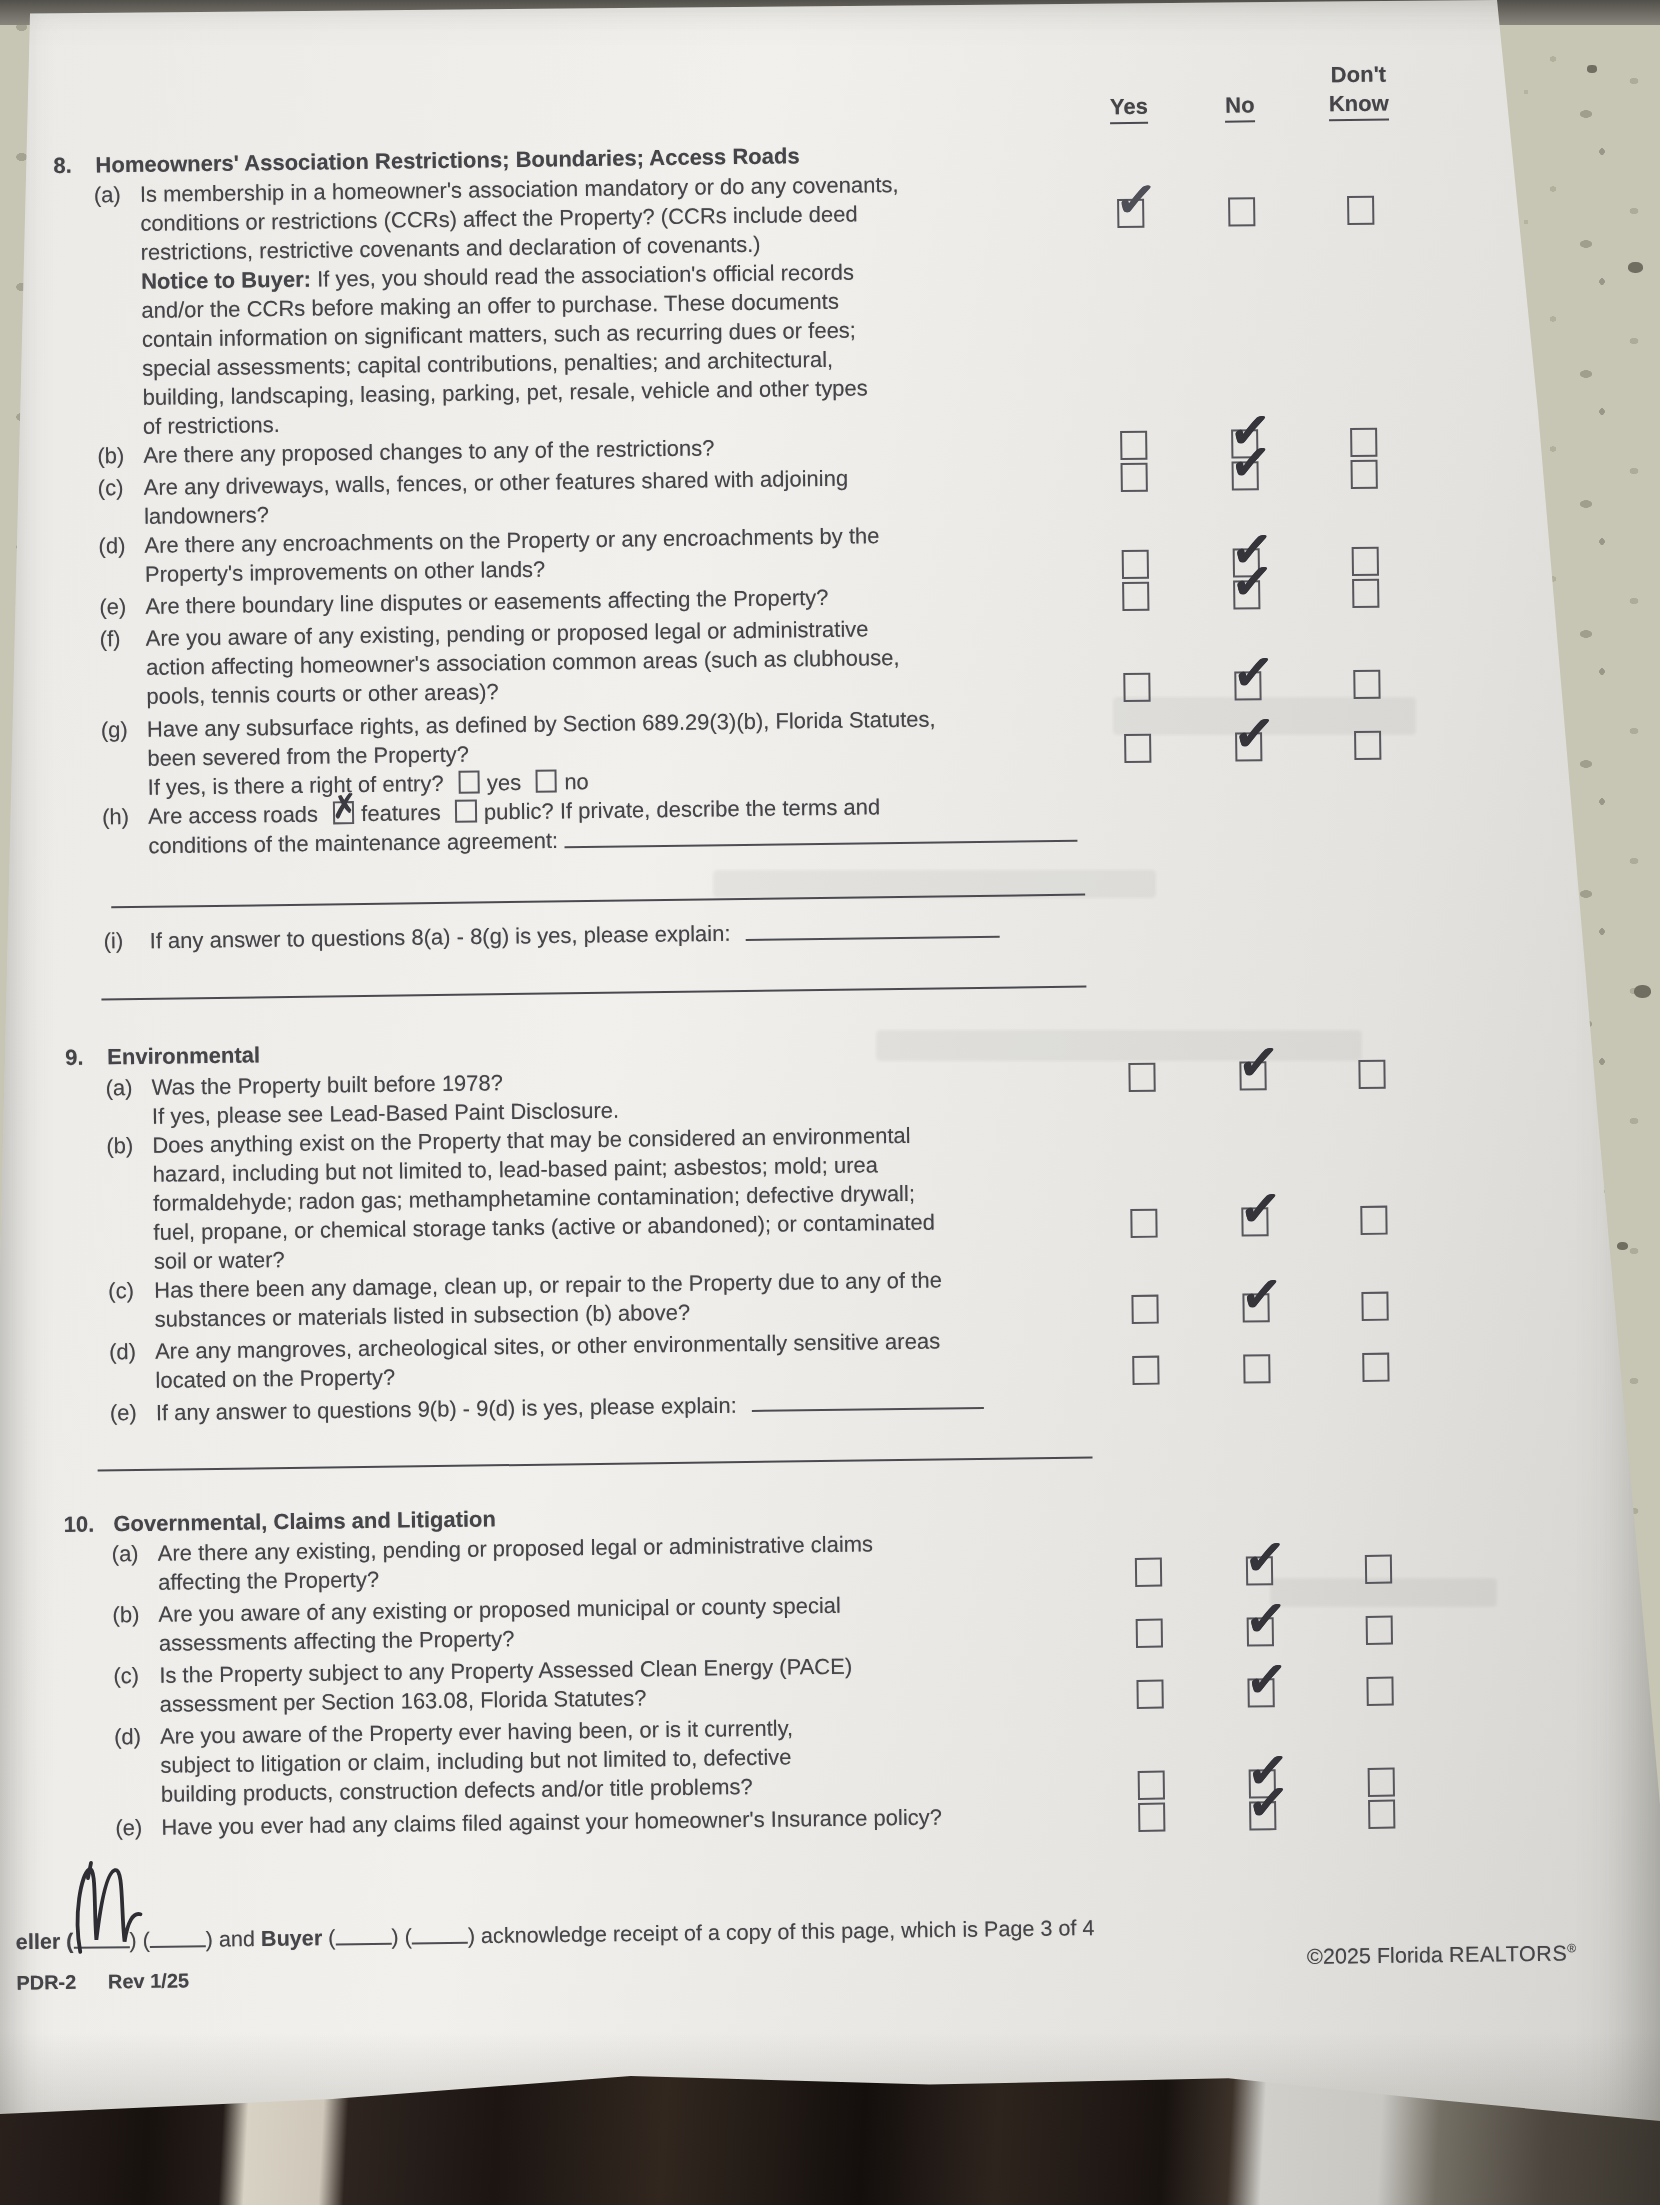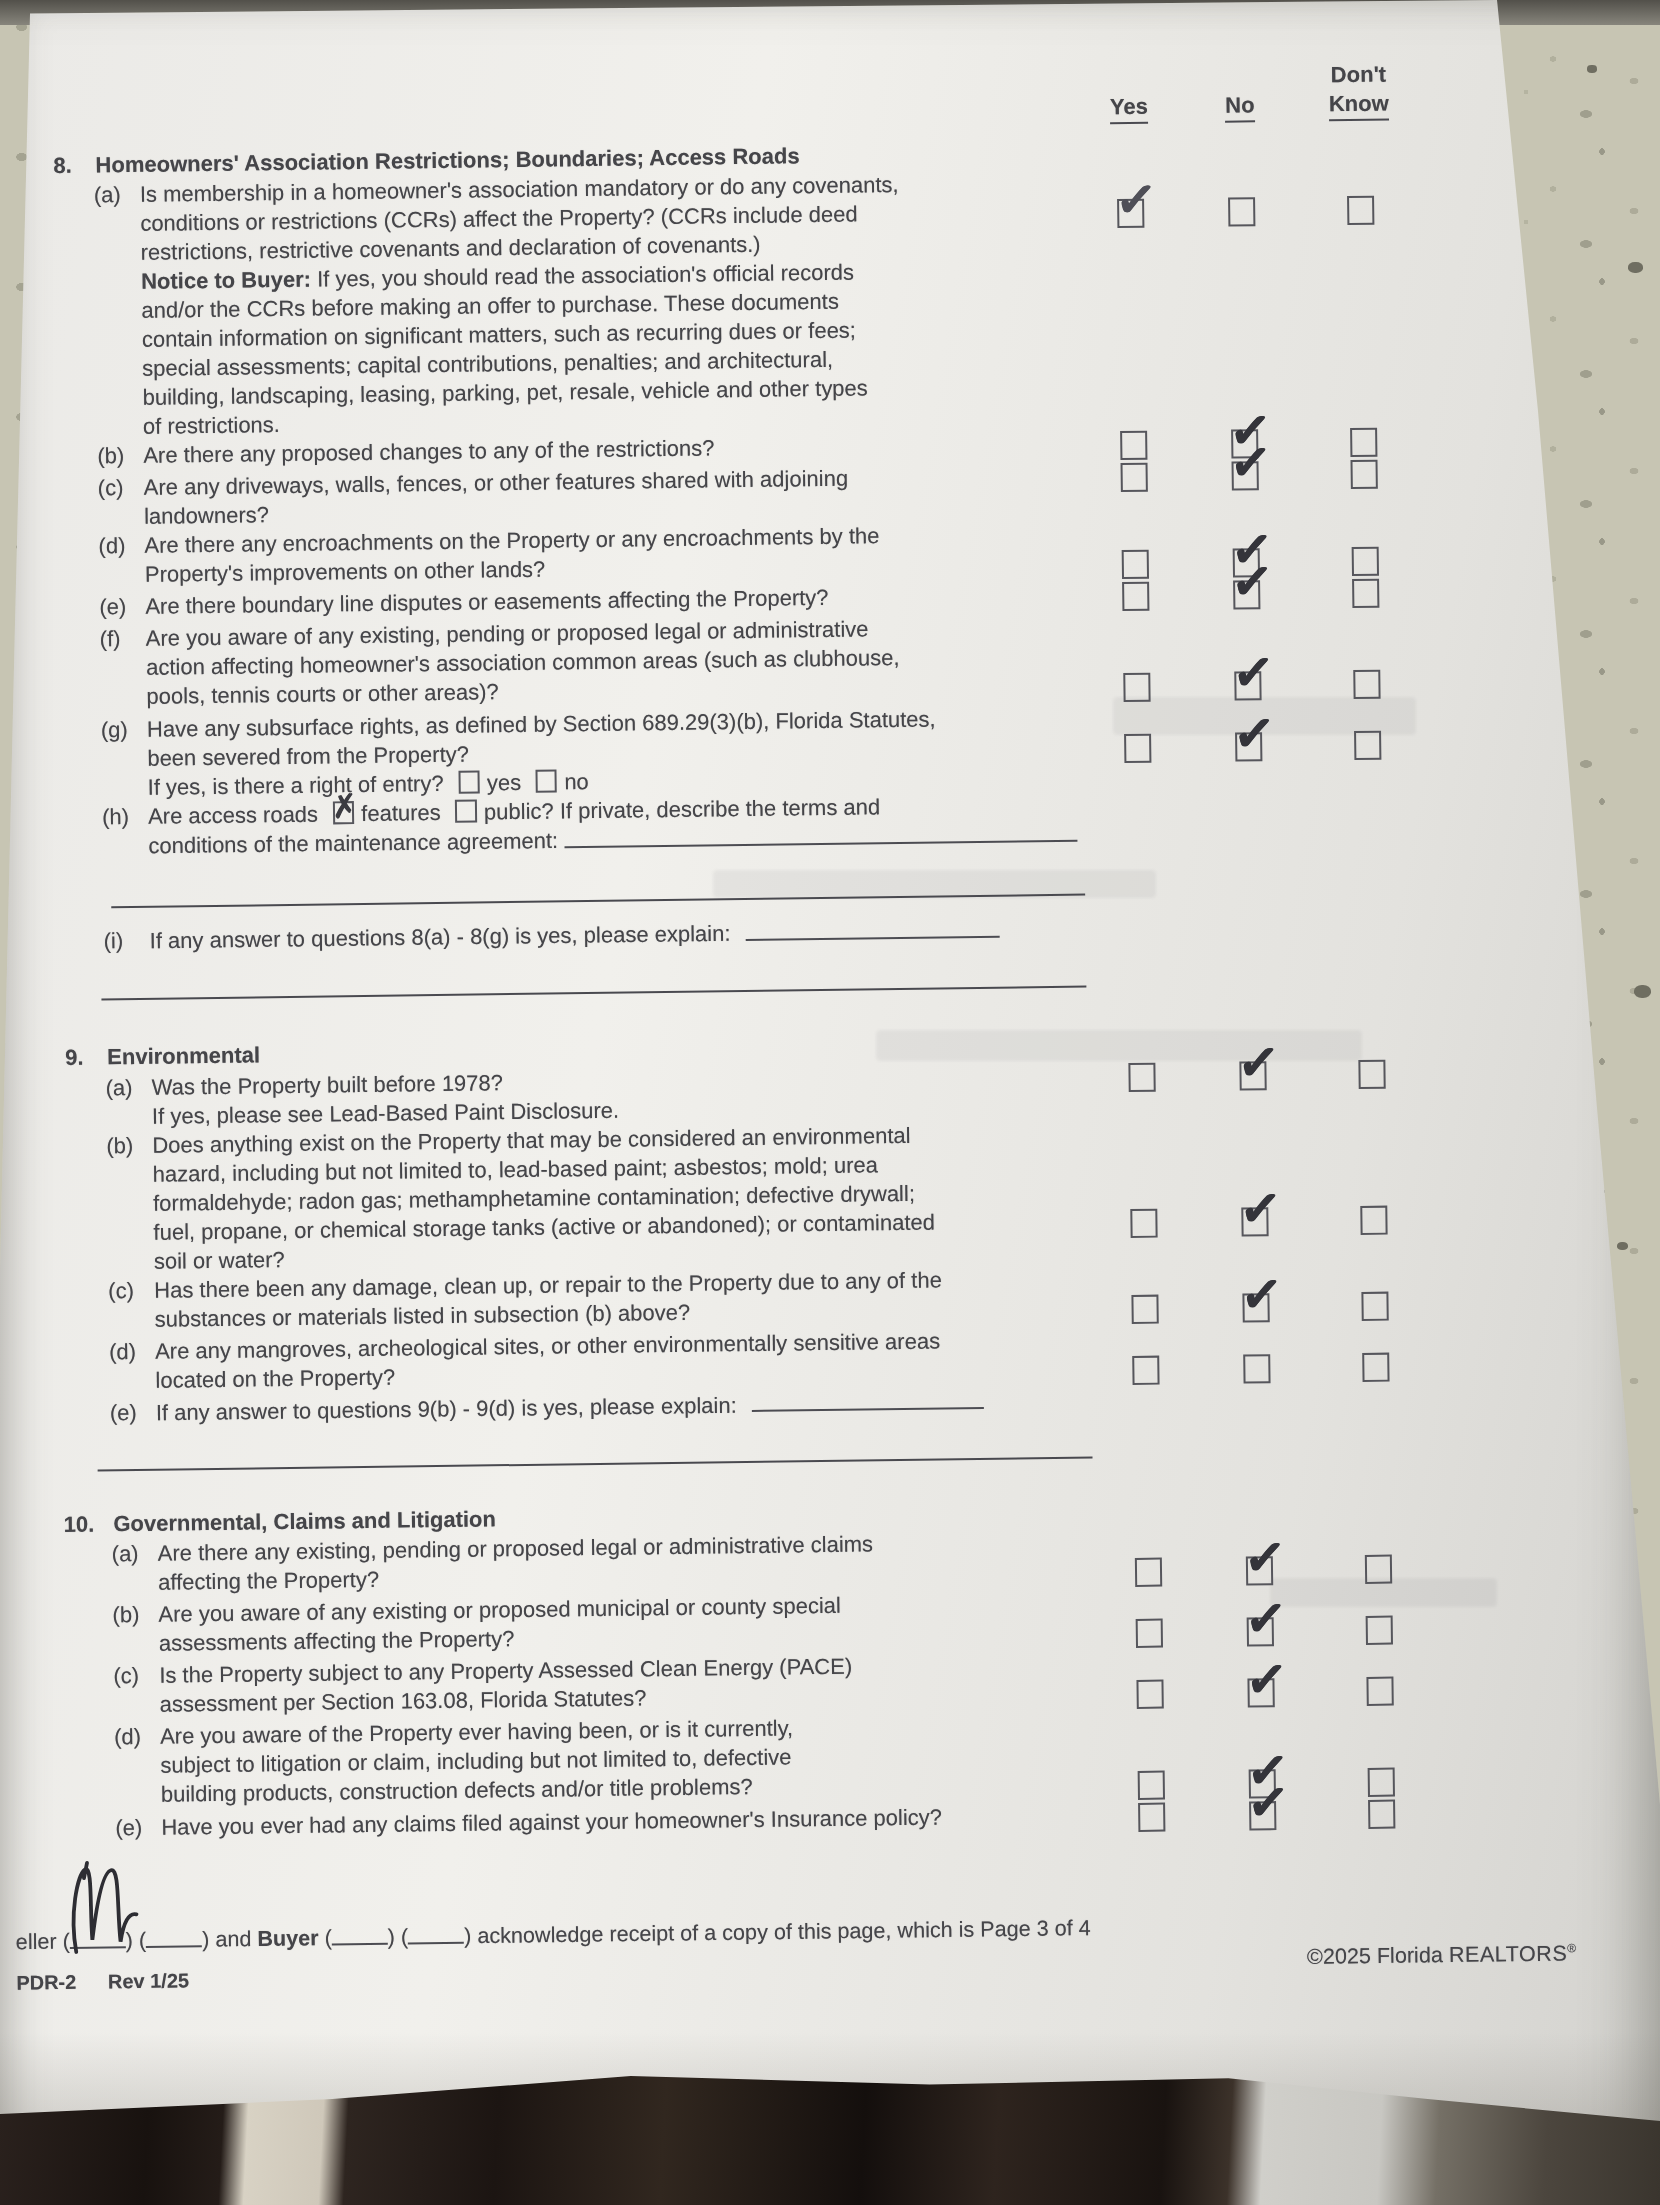--- a/index.html
+++ b/index.html
@@ -484,21 +484,21 @@
               <span class="box checked"></span>
             </div>
           <div class="cell">
               <span class="box"></span>
             </div>
         </div>
       </div>
 
       <div class="footer">
         <div class="f1">
-          <span class="f-bold" style="font-weight:normal;text-align:center;">eller (</span><span class="sig-wrap"><svg class="sig-svg" width="114" height="103" viewBox="0 0 210 190">
+          <span class="f-bold" style="font-weight:bold;text-align:center;">eller (</span><span class="sig-wrap"><svg class="sig-svg" width="114" height="103" viewBox="0 0 210 190">
                 <path d="M 30 170 C 18 100 34 28 48 18 C 62 10 56 86 60 148 C 68 88 80 24 96 20 C 112 16 106 92 112 152 C 118 116 128 98 142 102 M 52 6 L 46 34" fill="none" stroke="#2d2d33" stroke-width="7" stroke-linecap="round"></path>
               </svg><span class="blank" style="width:56px;"></span></span><span>) (</span><span class="blank" style="width:56px;"></span><span>) and </span><span class="f-bold" style="font-weight:bold;">Buyer</span><span> (</span><span class="blank" style="width:56px;"></span><span>) (</span><span class="blank" style="width:56px;"></span><span>) </span><span>acknowledge receipt of a copy of this page, which is Page 3 of 4</span>
         </div>
         <div class="f2">
           <span>PDR-2</span>
           <span class="rev">Rev 1/25</span>
         </div>
         <div class="copyright">
           <span>©2025 Florida </span><span class="brand">REALTORS</span><sup>®</sup>
         </div>

